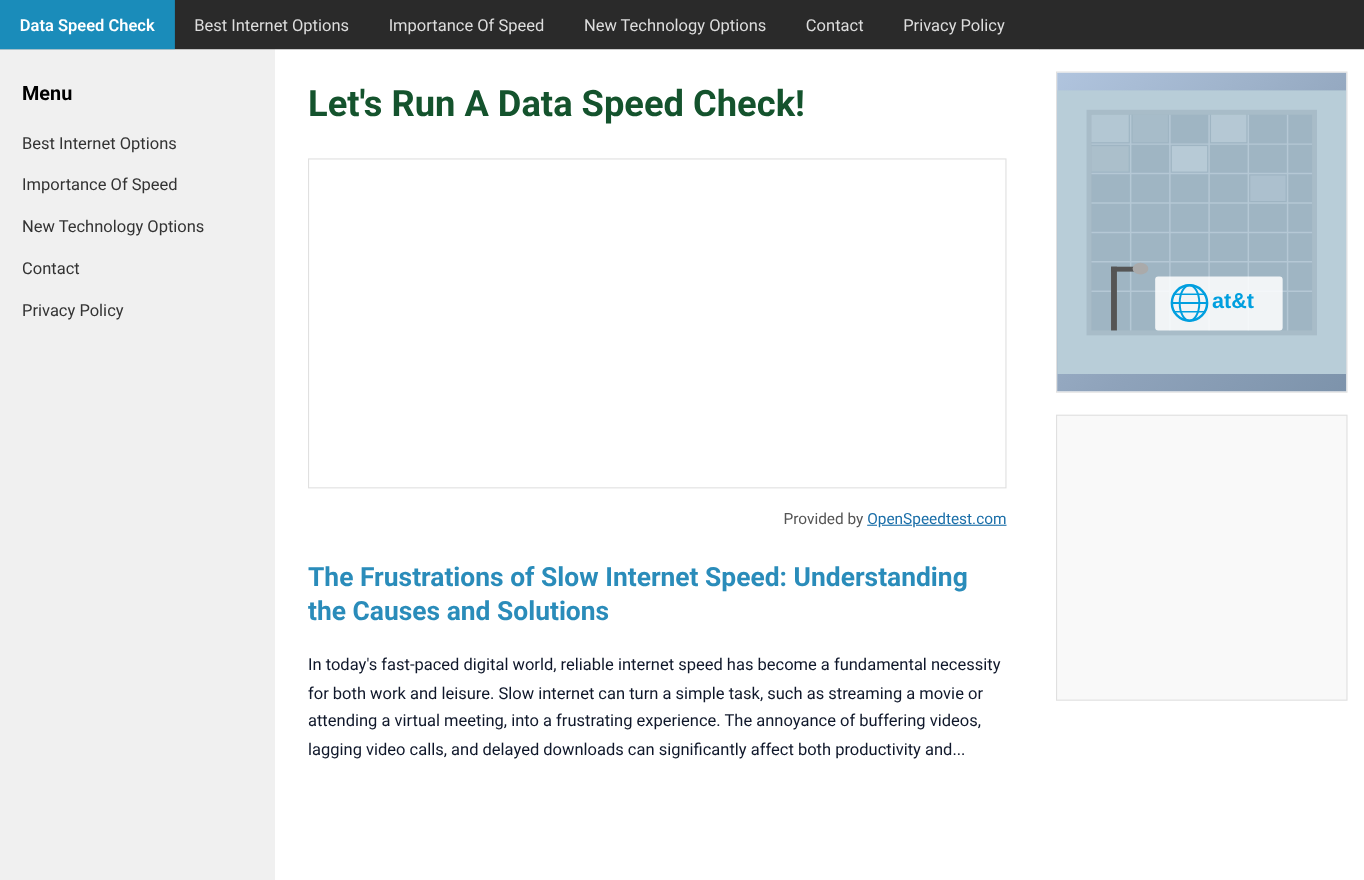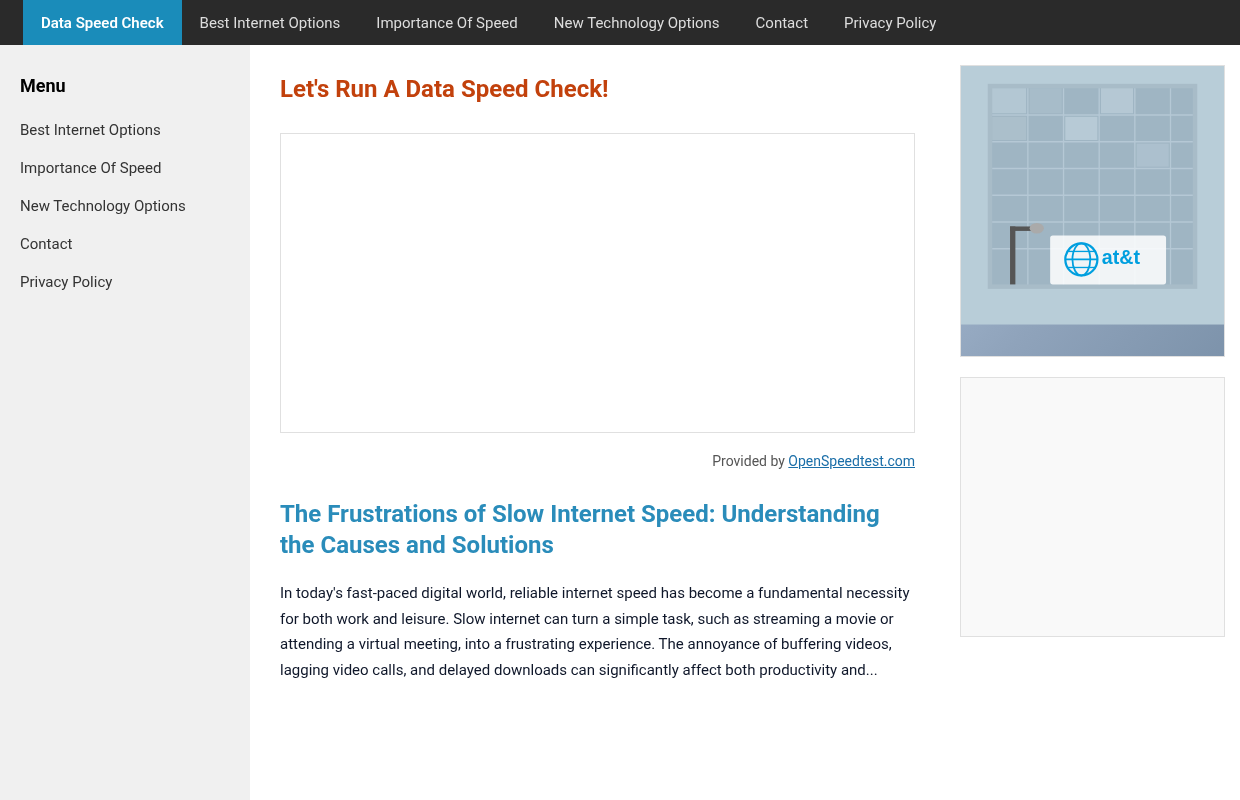--- a/index.html
+++ b/index.html
@@ -30,21 +30,20 @@
       background: #1a8cba;
       color: #fff;
       padding: 0 18px;
       height: 100%;
       display: flex;
       align-items: center;
       font-size: 15px;
       font-weight: 600;
       white-space: nowrap;
       text-decoration: none;
-      margin-left: 23px;
     }
 
     .top-nav .nav-items {
       display: flex;
       align-items: center;
       height: 100%;
       list-style: none;
     }
 
     .top-nav .nav-items li a {
@@ -93,23 +92,23 @@
     }
 
     
     .main-content {
       flex: 1;
       padding: 30px 30px 30px 30px;
       background: #fff;
     }
 
     .page-title {
-      font-size: 24px;
+      font-size: 33px;
       font-weight: 700;
-      color: #c2410c;
+      color: #14532d;
       margin-bottom: 30px;
     }
 
     .speed-test-widget {
       width: 100%;
       height: 300px;
       background: #fff;
       margin-bottom: 20px;
       border: 1px solid #e0e0e0;
       display: flex;
@@ -157,21 +156,21 @@
       overflow: hidden;
     }
 
     .att-image {
       width: 100%;
       height: 290px;
       background: linear-gradient(135deg, #b0c4de 0%, #a0b4cc 30%, #8fa3bb 60%, #7d93ab 100%);
       position: relative;
       overflow: hidden;
       display: flex;
-      align-items: flex-start;
+      align-items: center;
       justify-content: center;
     }
 
     .widget-box-2 {
       border: 1px solid #e0e0e0;
       height: 260px;
       background: #f9f9f9;
     }
   </style>
 </head>

